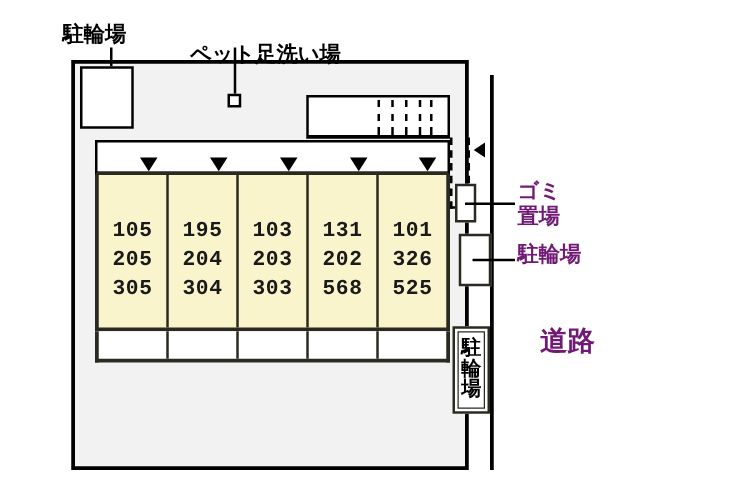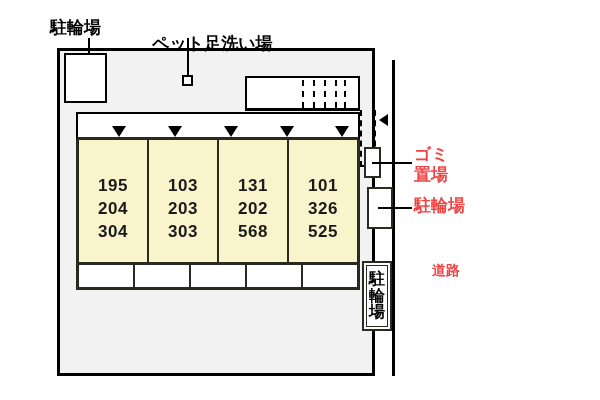--- a/index.html
+++ b/index.html
@@ -5,21 +5,21 @@
   html, body {
     margin: 0;
     padding: 0;
     background: #ffffff;
   }
   #stage {
     position: relative;
     width: 520px;
     height: 400px;
     background: #ffffff;
-    font-family: Liberation Sans, sans-serif;
+    font-family: Liberation Mono, monospace;
     overflow: hidden;
   }
 
   
   .site-boundary {
     position: absolute;
     left: 57px;
     top: 48px;
     width: 318px;
     height: 328px;
@@ -244,27 +244,27 @@
     font-weight: bold;
     line-height: 1.05;
     color: #000000;
   }
 
   
   .side-label {
     position: absolute;
     font-size: 17px;
     font-weight: bold;
-    color: #ef4444;
+    color: #701a75;
     white-space: nowrap;
     line-height: 1.15;
   }
   .label-gomi { left: 414px; top: 145px; }
   .label-bike-right { left: 414px; top: 196px; }
-  .label-road { left: 432px; top: 262px; font-size: 14px; }
+  .label-road { left: 432px; top: 262px; font-size: 22px; }
 
   
   .compass {
     position: absolute;
     left: 523px;
     top: 48px;
     width: 44px;
     height: 62px;
   }
   .compass-n {
@@ -334,20 +334,25 @@
   <div class="corridor">
     <div class="door-marker" style="left:34px;"></div>
     <div class="door-marker" style="left:90px;"></div>
     <div class="door-marker" style="left:146px;"></div>
     <div class="door-marker" style="left:202px;"></div>
     <div class="door-marker" style="left:257px;"></div>
   </div>
 
   <div class="units">
     <div class="unit">
+      <div class="room-no">105</div>
+      <div class="room-no">205</div>
+      <div class="room-no">305</div>
+    </div>
+    <div class="unit">
       <div class="room-no">195</div>
       <div class="room-no">204</div>
       <div class="room-no">304</div>
     </div>
     <div class="unit">
       <div class="room-no">103</div>
       <div class="room-no">203</div>
       <div class="room-no">303</div>
     </div>
     <div class="unit">

